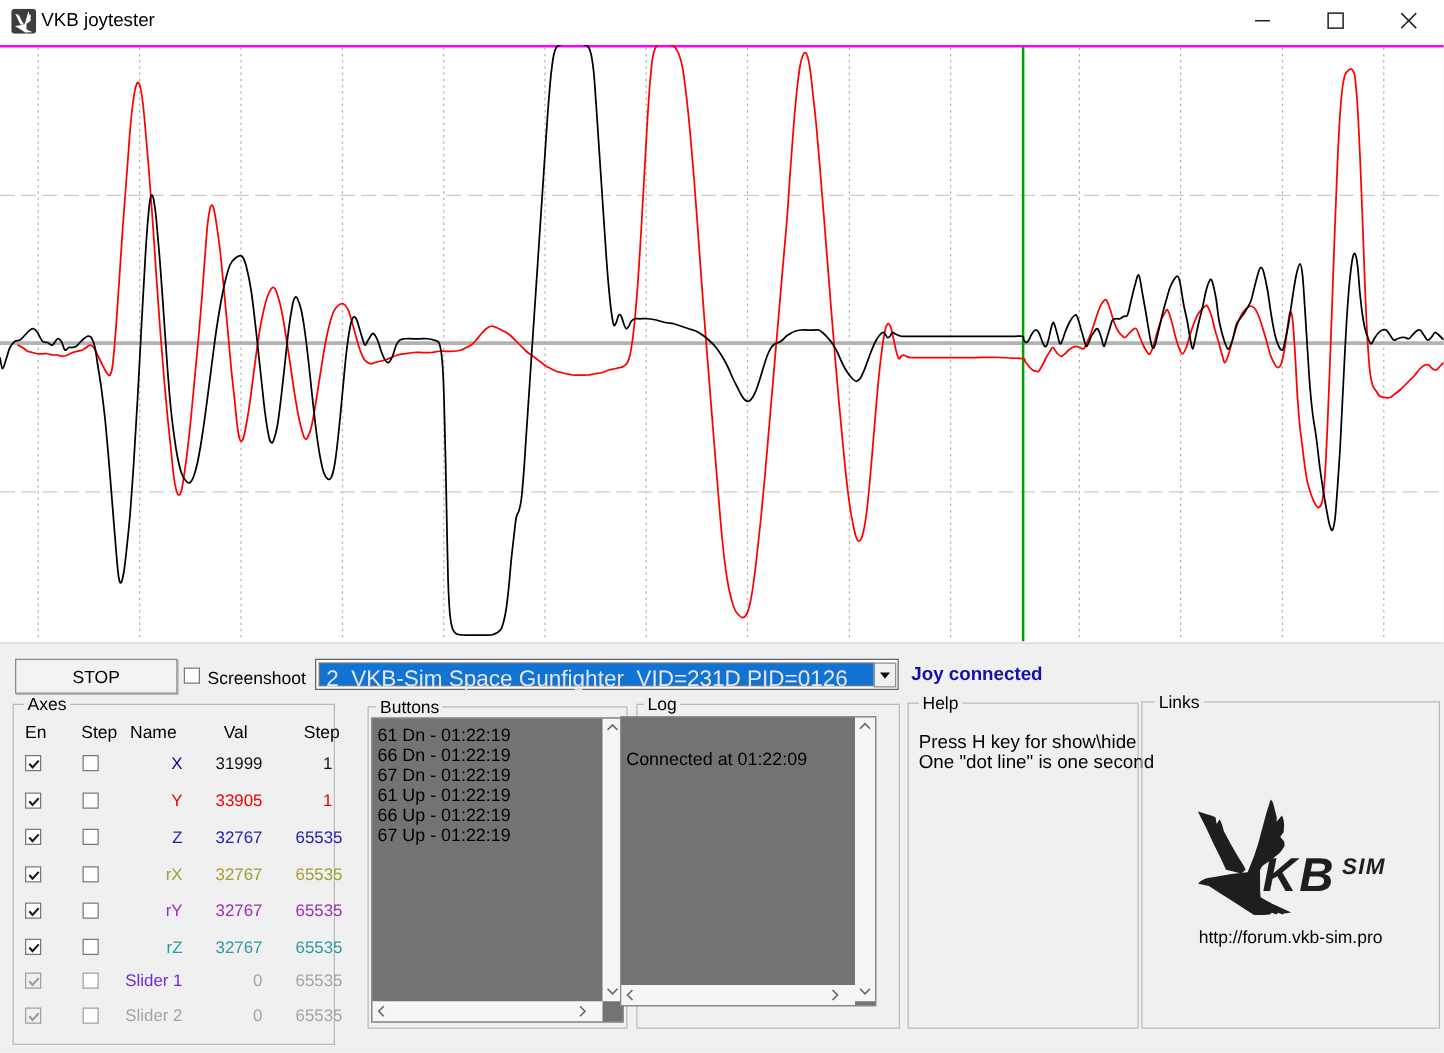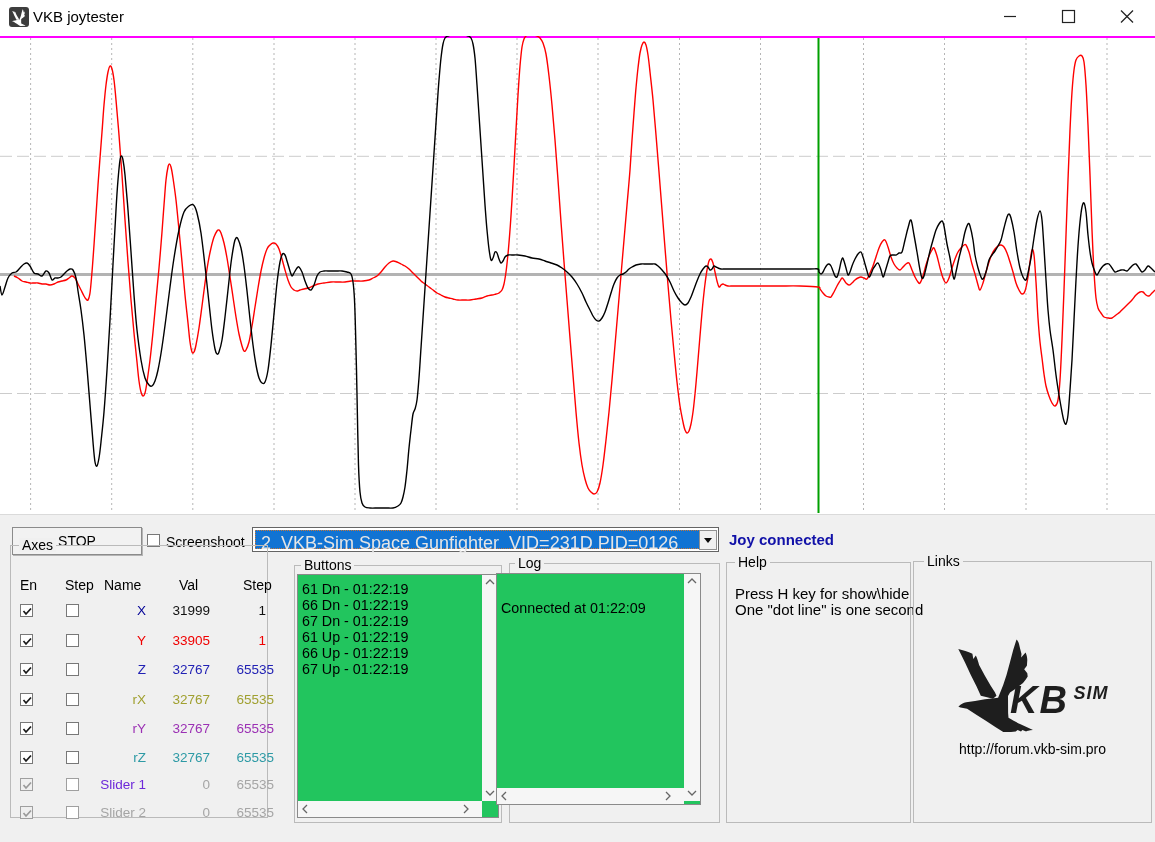--- a/index.html
+++ b/index.html
@@ -26,21 +26,21 @@
 #combo { position:absolute; left:252px; top:527px; width:467px; height:25px;
   background:#fff; border:1px solid #646464; }
 #combo .blue { position:absolute; left:2px; top:2px; width:445px; height:19px;
   background:#1173d3; border:1px dotted #c87838; }
 #combo .ctext { position:absolute; left:5px; top:1.5px; color:#e5e5e5; font-size:18px; white-space:pre; }
 #combo .abtn { position:absolute; right:1px; top:1.5px; width:18px; height:20px;
   background:#f0f0f0; border:1px solid #909090; }
 #combo .abtn i { position:absolute; left:3.5px; top:7.5px; width:0; height:0;
   border-left:4.7px solid transparent; border-right:4.7px solid transparent;
   border-top:5.7px solid #0a0a0a; }
-.listbox { position:absolute; background:#22c55e; border:1px solid #8a8a8a; }
+.listbox { position:absolute; background:#737373; border:1px solid #8a8a8a; }
 .sbv { position:absolute; right:0; top:0; width:16px; background:#f6f6f6; }
 .sbh { position:absolute; left:0; bottom:0; height:16px; background:#f6f6f6; }
 .hdr { font-weight:normal; font-size:14px; position:absolute; white-space:pre; }
 .rowname { position:absolute; font-size:13.5px; text-align:right; width:60px; }
 .rowval { position:absolute; font-size:13.5px; text-align:right; width:70px; }
 .rowstep { position:absolute; font-size:13.5px; text-align:right; width:70px; }
 </style>
 </head>
 <body>
 <div id="page">
@@ -100,21 +100,21 @@
   <div id="combo">
     <div class="blue">
         <div class="ctext">2  VKB-Sim Space Gunfighter  VID=231D PID=0126</div>
       </div>
     <div class="abtn">
         <i></i>
       </div>
   </div>
   <div class="txt" style="left:729px; top:531px; font-size:15px; font-weight:bold; color:#1111a8;">Joy connected</div>
 
-  <div class="grp" style="left:10px; top:545px; width:258px; height:273px;">
+  <div class="grp" style="left:10px; top:563px; width:258px; height:273px;">
     <span class="lbl" style="left:8px;">Axes</span>
   </div>
   <div class="hdr" style="left:20px; top:577px;">En</div>
   <div class="hdr" style="left:65px; top:577px;">Step</div>
   <div class="hdr" style="left:104px; top:577px;">Name</div>
   <div class="hdr" style="left:179px; top:577px;">Val</div>
   <div class="hdr" style="left:243px; top:577px;">Step</div>
   <div class="cb" style="left:20px; top:603.5px; ">
       <svg width="13" height="13" viewBox="0 0 13 13">
         <path d="M2.5,6 L5,9 L10,3.5" fill="none" stroke="#1a1a1a" stroke-width="1.7"></path>

